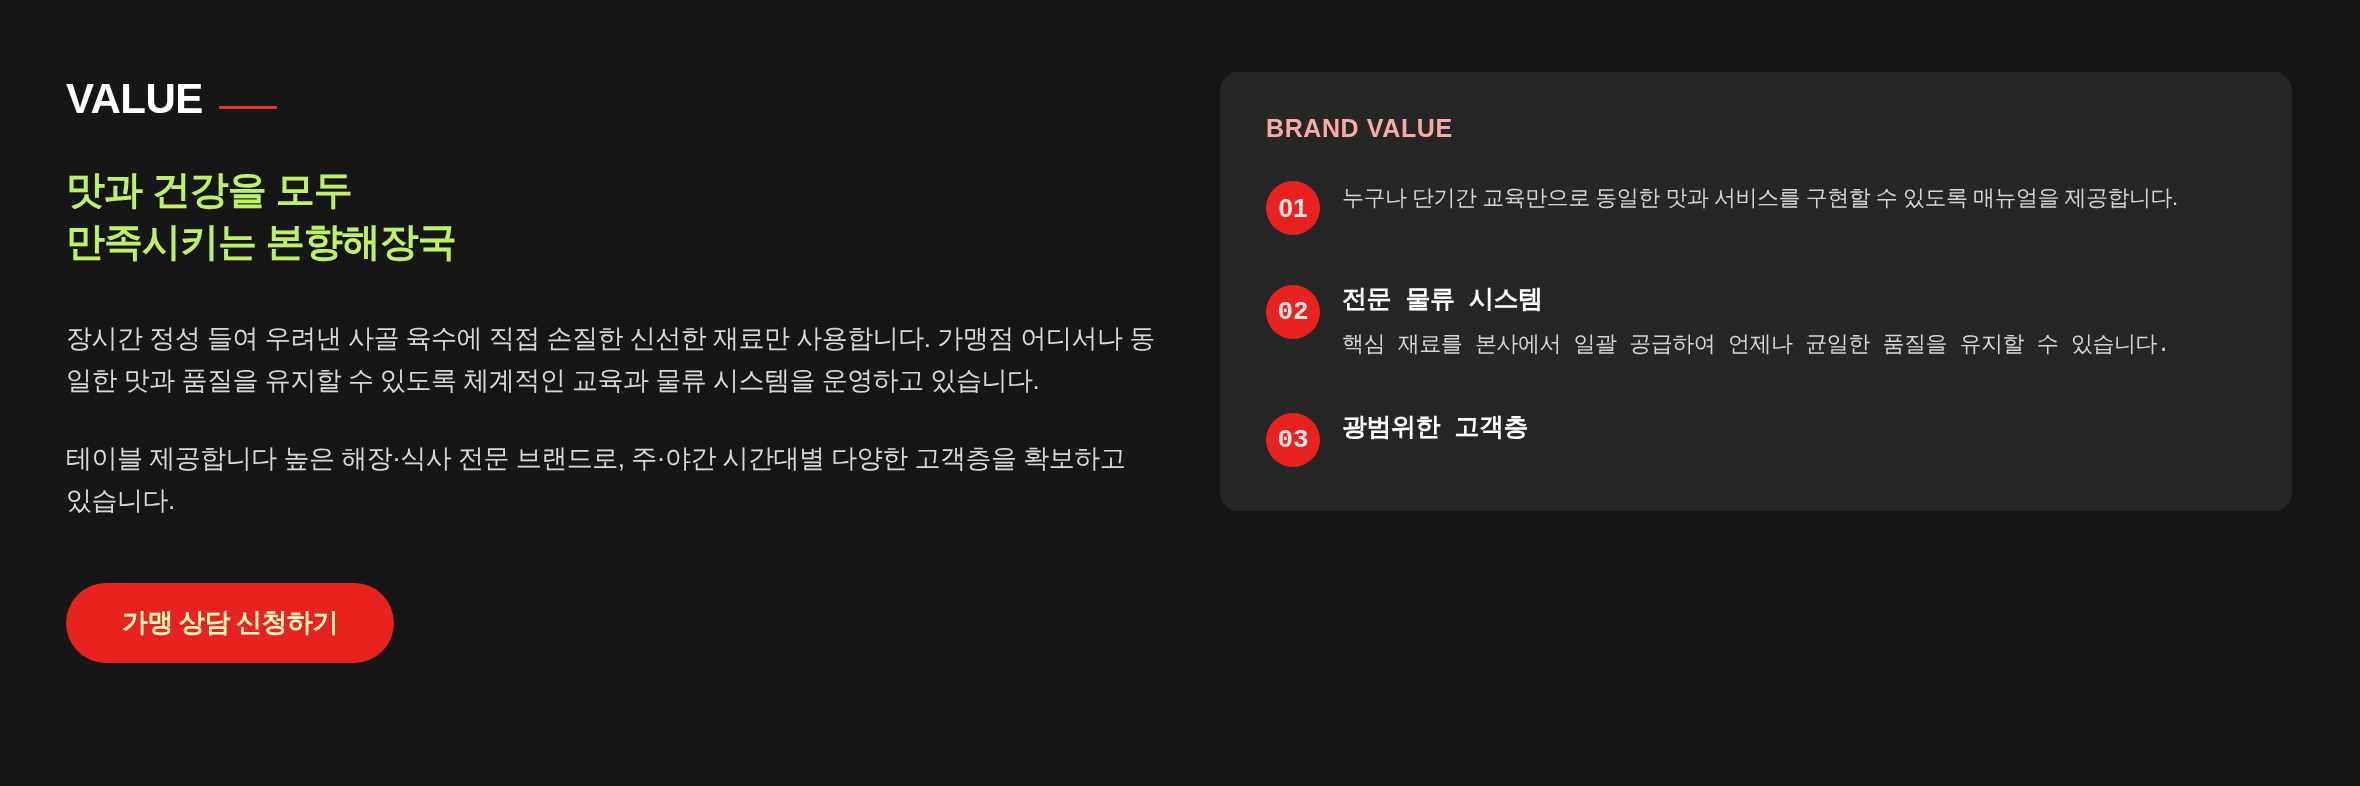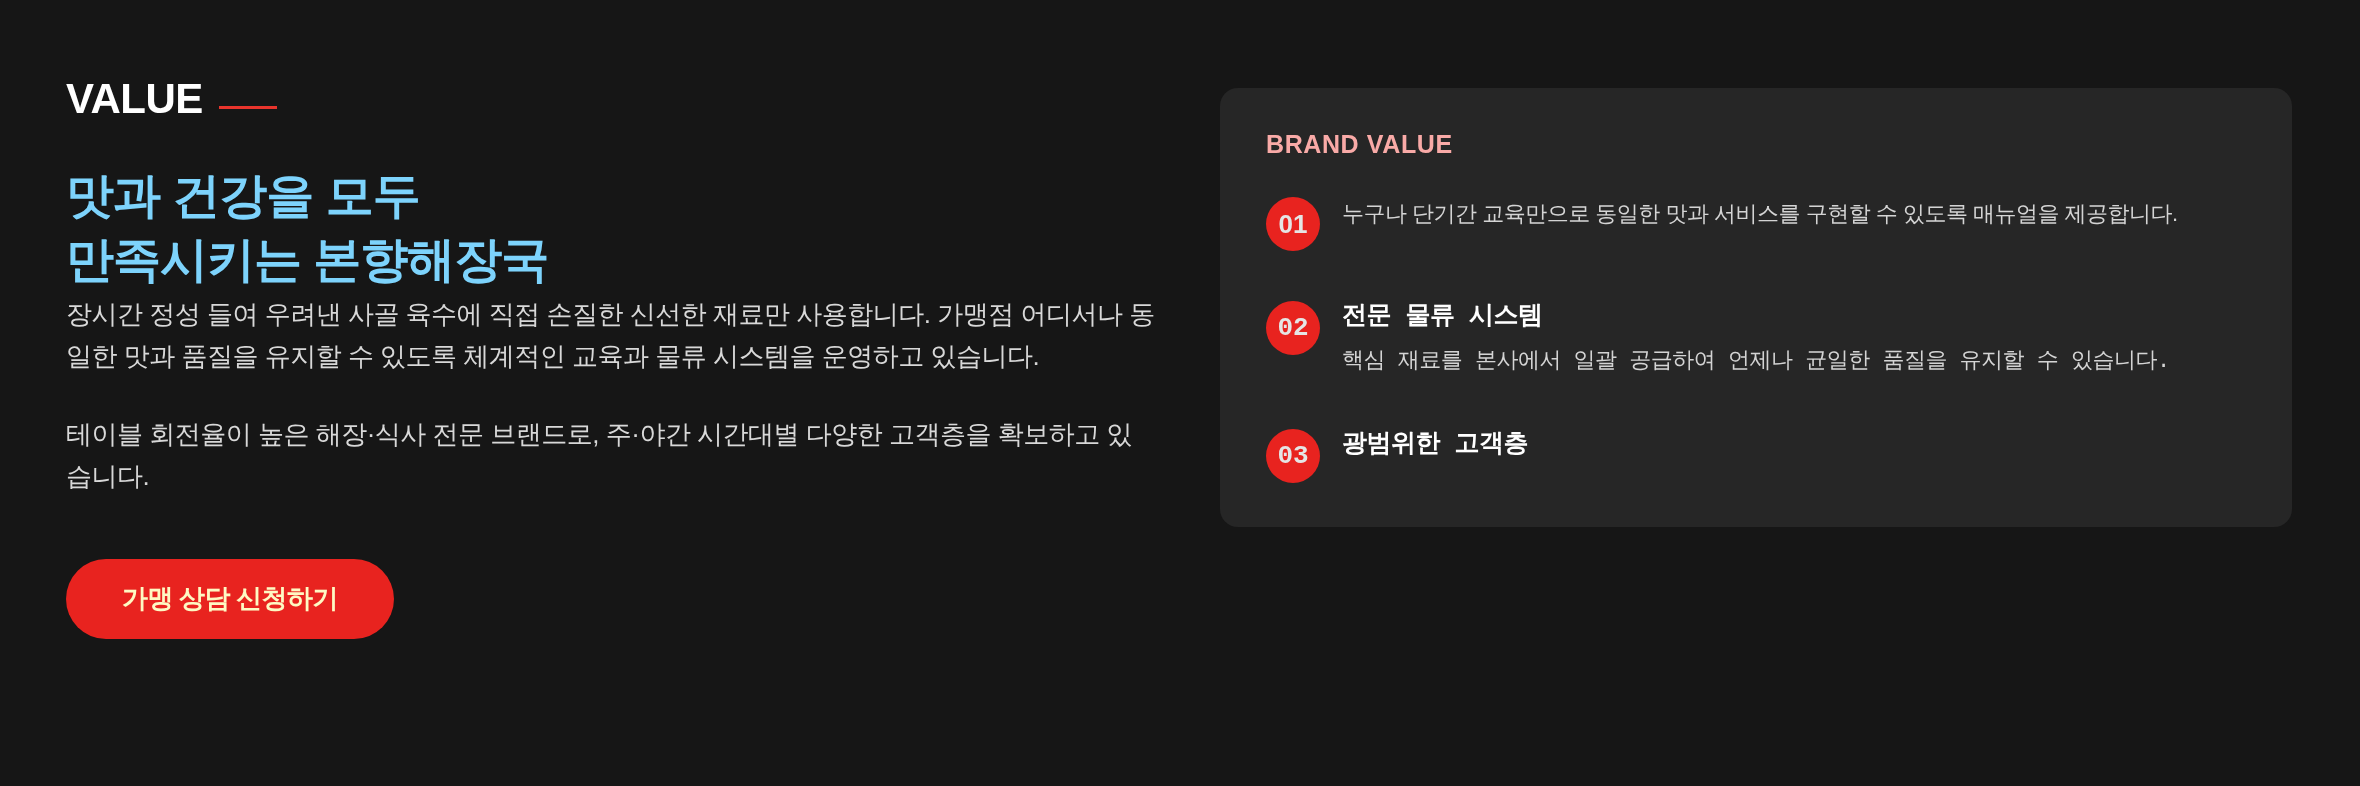--- a/index.html
+++ b/index.html
@@ -45,25 +45,26 @@
   }
 
   .eyebrow-rule {
     width: 58px;
     height: 3px;
     background: #e8342c;
     margin-top: 16px;
   }
 
   .headline {
-    font-size: 48px;
+    font-size: 39px;
     font-weight: 700;
     line-height: 1.34;
-    color: #7dd3fc;
+    color: #bef264;
     letter-spacing: -1px;
+    margin-bottom: 48px;
   }
   .headline .hl-line { display: block; }
 
   .body-copy {
     font-size: 26px;
     line-height: 1.62;
     color: #d8d8d8;
     letter-spacing: -0.5px;
     max-width: 1090px;
   }
@@ -85,21 +86,21 @@
     padding: 27px 56px;
     cursor: pointer;
     font-family: Liberation Serif, serif;
     line-height: 1;
   }
 
   
   .value-card {
     position: absolute;
     left: 1220px;
-    top: 88px;
+    top: 72px;
     width: 1072px;
     background: #262626;
     border-radius: 18px;
     padding: 42px 46px 44px 46px;
   }
 
   .card-kicker {
     font-size: 25px;
     font-weight: 700;
     letter-spacing: 0.6px;
@@ -162,21 +163,21 @@
       <span class="eyebrow-rule"></span>
     </div>
 
     <h1 class="headline">
       <span class="hl-line">맛과 건강을 모두</span>
       <span class="hl-line">만족시키는 본향해장국</span>
     </h1>
 
     <p class="body-copy">장시간 정성 들여 우려낸 사골 육수에 직접 손질한 신선한 재료만 사용합니다. 가맹점 어디서나 동일한 맛과 품질을 유지할 수 있도록 체계적인 교육과 물류 시스템을 운영하고 있습니다.</p>
 
-    <p class="body-copy">테이블 회전율이 높은 해장·식사 전문 브랜드로, 주·야간 시간대별 다양한 고객층을 확보하고 있습니다.</p>
+    <p class="body-copy">테이블 제공합니다 높은 해장·식사 전문 브랜드로, 주·야간 시간대별 다양한 고객층을 확보하고 있습니다.</p>
 
     <div class="cta-wrap">
       <button class="cta-button">가맹 상담 신청하기</button>
     </div>
   </div>
 
   <div class="value-card">
 
     <div class="card-kicker">BRAND VALUE</div>
 

